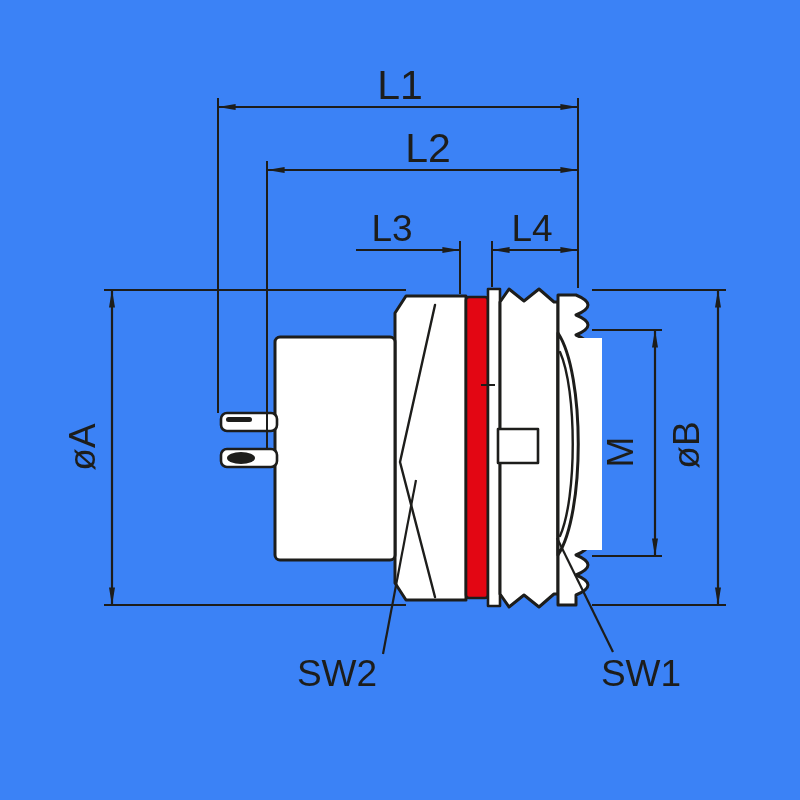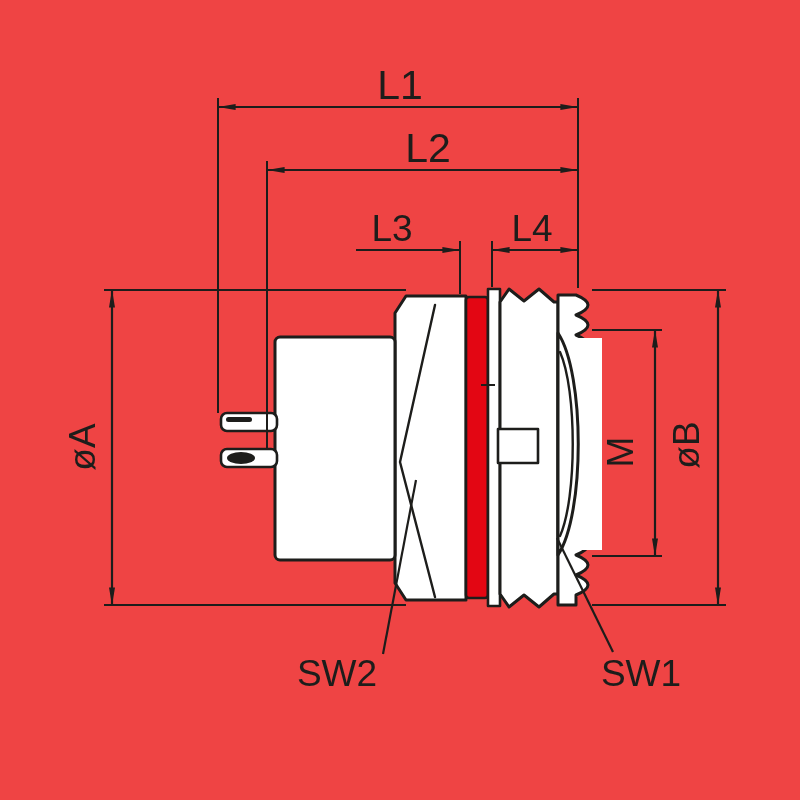--- a/index.html
+++ b/index.html
@@ -1,16 +1,16 @@
 <!DOCTYPE html>
 <html><head>
 <meta charset="utf-8">
 <style>
   html,body{margin:0;padding:0;background:#ffffff;}
-  .page{width:800px;height:800px;background:#ef4444;position:relative;overflow:hidden;
+  .page{width:800px;height:800px;background:#3b82f6;position:relative;overflow:hidden;
         font-family:"Liberation Sans",sans-serif;}
   svg{display:block;}
   .outline{fill:#ffffff;stroke:#1d1d1b;stroke-width:3;stroke-linejoin:round;stroke-linecap:round;}
   .thin2{stroke-width:2.6;}
   .detail{fill:none;stroke:#1d1d1b;stroke-width:2.4;stroke-linejoin:round;stroke-linecap:round;}
   .seal{stroke:#1d1d1b;stroke-width:2.6;}
   .ext{fill:none;stroke:#1d1d1b;stroke-width:2;}
   .dimline{fill:none;stroke:#1d1d1b;stroke-width:2.2;}
   .leader{fill:none;stroke:#1d1d1b;stroke-width:2.2;}
   .t{fill:#1d1d1b;font-family:"Liberation Sans",sans-serif;font-weight:400;}

